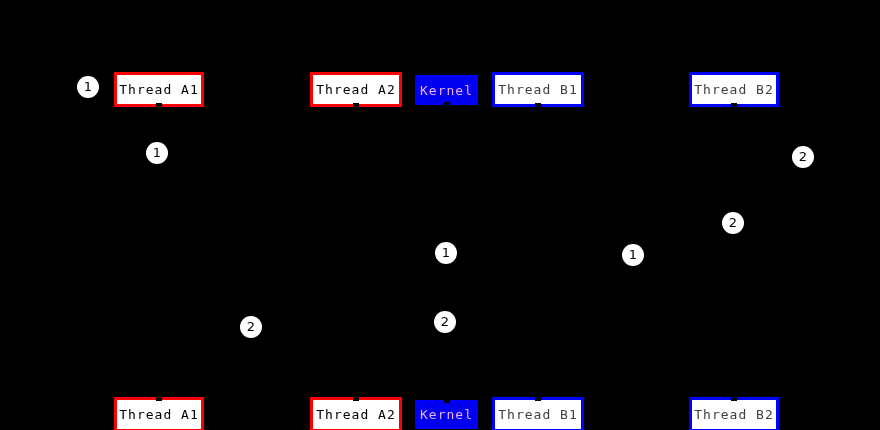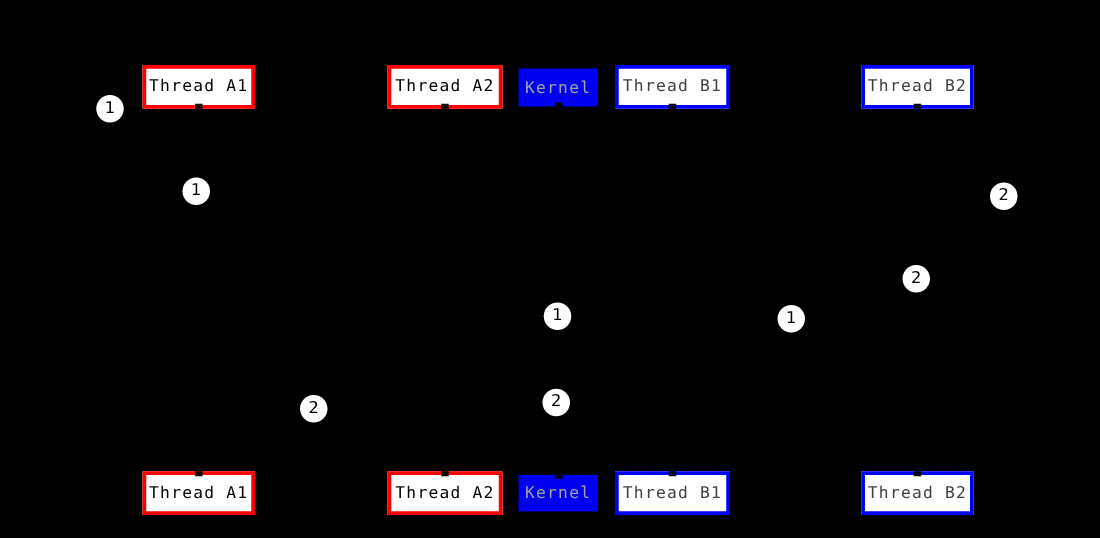--- a/index.html
+++ b/index.html
@@ -18,24 +18,25 @@
   
   .ebox {
     position: absolute;
     box-sizing: border-box;
     display: flex;
     align-items: center;
     justify-content: center;
     font-size: 13px;
     letter-spacing: 1px;
     white-space: nowrap;
+    margin-top: 20px;
   }
   .thread-red  { background: #ffffff; border: 3px solid #ff0000; color: #000000; }
   .thread-blue { background: #ffffff; border: 3px solid #0000ff; color: #404040; }
-  .kernel-box  { background: #0000ee; border: 2px solid #0000ff; color: #a3a3a3; }
+  .kernel-box  { background: #0000ee; border: 2px solid #0000ff; color: #f0abfc; }
 
   
   .stub-bottom::after,
   .stub-top::before {
     content: "";
     position: absolute;
     left: 50%;
     margin-left: -3px;
     width: 6px;
     height: 4px;

